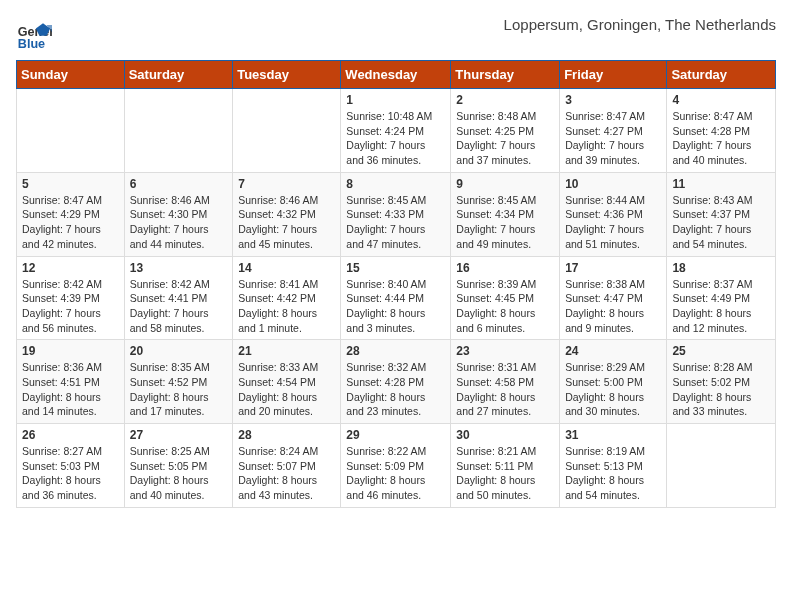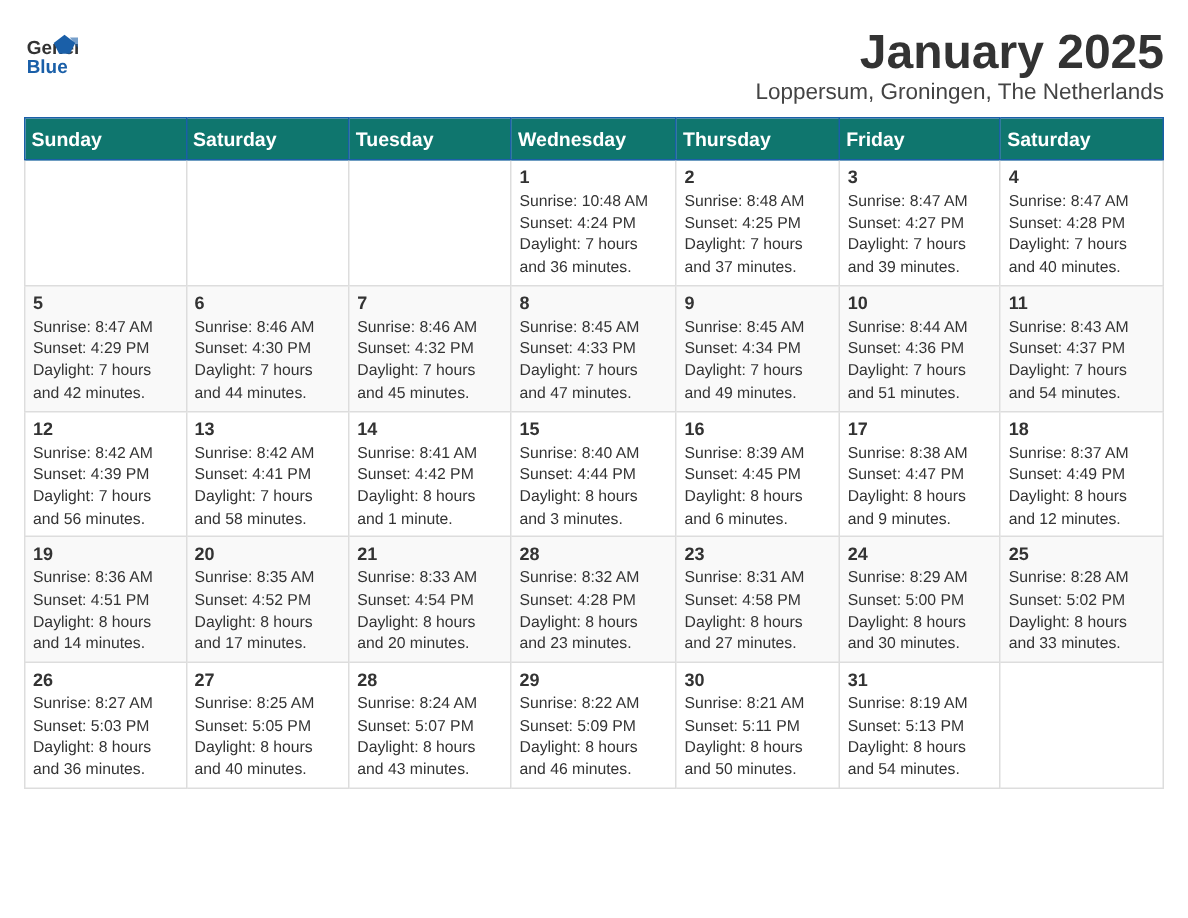--- a/index.html
+++ b/index.html
@@ -36,21 +36,21 @@
     .location {
       font-size: 15px;
       color: #444;
     }
     .calendar {
       width: 100%;
       border-collapse: collapse;
       border: 1px solid #ccc;
     }
     .calendar th {
-      background: #0f766e;
+      background: #c2410c;
       color: #fff;
       font-size: 13px;
       font-weight: bold;
       padding: 6px 4px;
       text-align: left;
       border: 1px solid #1a5fa8;
     }
     .calendar td {
       vertical-align: top;
       border: 1px solid #ddd;
@@ -85,21 +85,20 @@
 <div class="header">
   <div class="logo">
     <svg class="logo-icon" viewBox="0 0 40 40">
       <text x="2" y="22" font-size="14" font-weight="bold" fill="#333">General</text>
       <text x="2" y="36" font-size="14" font-weight="bold" fill="#1a5fa8">Blue</text>
       <polygon points="30,8 38,14 34,22 26,22 22,14" fill="#1a5fa8"></polygon>
       <polygon points="34,10 40,10 40,18" fill="#1a5fa8" opacity="0.6"></polygon>
     </svg>
   </div>
   <div class="title-block">
-    <div class="month-title">January 2025</div>
     <div class="location">Loppersum, Groningen, The Netherlands</div>
   </div>
 </div>
 
 <table class="calendar">
   <thead>
     <tr>
     <th>Sunday</th>
         <th>Saturday</th>
         <th>Tuesday</th>

